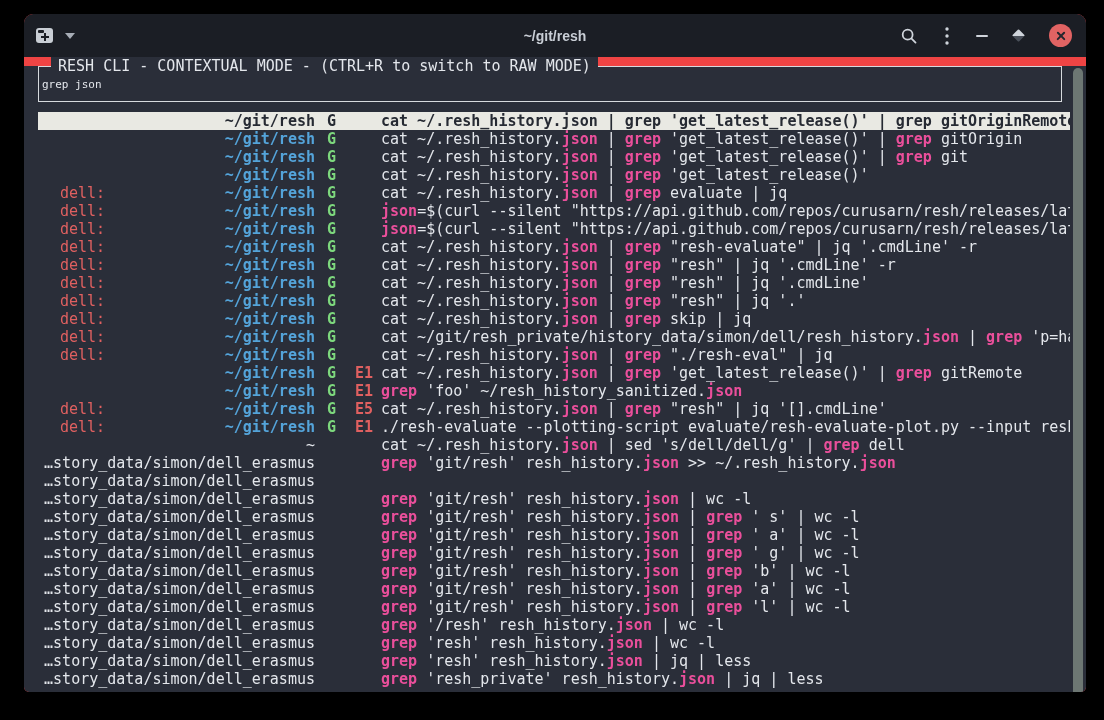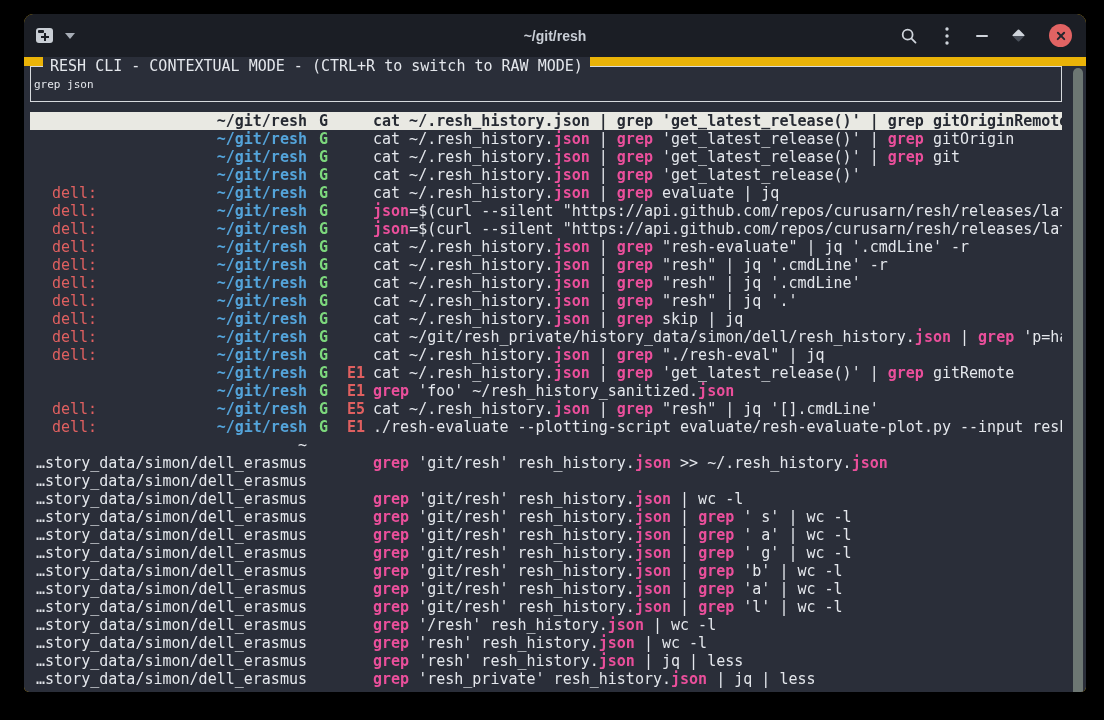--- a/index.html
+++ b/index.html
@@ -1,19 +1,19 @@
 <!DOCTYPE html>
 <html><head>
 <meta charset="utf-8">
 <style>
   html,body{margin:0;padding:0;background:#000;}
   .stage{position:relative;width:1104px;height:720px;background:#000;overflow:hidden;
          font-family:"DejaVu Sans Mono",monospace;}
   .window{position:absolute;left:24px;top:14px;width:1062px;height:678px;
-          background:#eab308;border-radius:9px 9px 5px 5px;overflow:hidden;}
+          background:#ef4444;border-radius:9px 9px 5px 5px;overflow:hidden;}
   
   .titlebar{position:relative;height:43px;background:#1b1e25;display:flex;align-items:center;}
   .tb-left{position:absolute;left:12px;display:flex;align-items:center;gap:12px;}
   .tb-title{width:100%;text-align:center;color:#c9ced6;font-family:"Liberation Sans",sans-serif;
             font-size:14px;font-weight:600;}
   .tb-right{position:absolute;right:14px;display:flex;align-items:center;gap:26px;}
   .iconbtn{background:none;border:none;padding:0;margin:0;cursor:pointer;display:flex;
            align-items:center;justify-content:center;height:26px;}
   .newtab-glyph{position:relative;width:17px;height:15px;background:#c9ced5;border-radius:3px;}
   .newtab-glyph .bar{position:absolute;left:2px;top:2px;width:6px;height:3px;background:#1b1e25;border-radius:1px;}
@@ -22,21 +22,21 @@
   .caret{width:0;height:0;border-left:5px solid transparent;border-right:5px solid transparent;
          border-top:6px solid #a7adb6;}
   .minbar{display:block;width:12px;height:2px;background:#cfd4db;border-radius:1px;}
   .restore-glyph{width:9px;height:9px;transform:rotate(45deg);
         background:linear-gradient(135deg,#cfd4db 50%,#4a505a 50%);border-radius:1px;}
   .closebtn{width:23px;height:23px;border-radius:50%;background:#e16363;position:relative;}
   .closebtn i{position:absolute;left:50%;top:50%;width:11px;height:2.2px;background:#23262e;border-radius:1px;}
   .closebtn i.a{transform:translate(-50%,-50%) rotate(45deg);}
   .closebtn i.b{transform:translate(-50%,-50%) rotate(-45deg);}
   
-  .content{position:relative;height:635px;background:#2a2e39;font-size:15px;color:#e4e7ec;}
+  .content{position:relative;height:635px;background:#2a2e39;font-size:15px;color:#e4e7ec;padding-left:8px;}
   .resh-box{position:relative;margin:9px 24px 0 6px;height:34px;border:1px solid #d7dade;}
   .resh-title{position:absolute;top:-10px;left:12px;background:#2a2e39;padding:0 7px;
               color:#e4e7ec;font-size:15px;line-height:18px;white-space:pre;}
   .resh-query{position:absolute;left:3px;top:9px;color:#e4e7ec;font-size:11px;line-height:18px;white-space:pre;}
   .rows{margin:10px 0 0 6px;width:1032px;}
   .row{position:relative;display:flex;height:18px;line-height:18px;white-space:pre;padding-left:4px;}
   .row .host{position:absolute;left:22px;color:#e06060;}
   .row .dir{flex:none;width:273px;text-align:right;overflow:hidden;color:#e4e7ec;}
   .row .dir.blue{color:#54a4da;font-weight:bold;}
   .row .flags{flex:none;width:54px;padding-left:12px;overflow:hidden;}
@@ -114,21 +114,21 @@
           <div class="row"><span class="host">dell:</span><span class="dir blue">~/git/resh</span><span class="flags"><span class="g">G</span></span><span class="cmd"><span>cat ~/.resh_history.</span><span class="hl">json</span><span> | </span><span class="hl">grep</span><span> "resh" | jq '.cmdLine' -r</span></span></div>
           <div class="row"><span class="host">dell:</span><span class="dir blue">~/git/resh</span><span class="flags"><span class="g">G</span></span><span class="cmd"><span>cat ~/.resh_history.</span><span class="hl">json</span><span> | </span><span class="hl">grep</span><span> "resh" | jq '.cmdLine'</span></span></div>
           <div class="row"><span class="host">dell:</span><span class="dir blue">~/git/resh</span><span class="flags"><span class="g">G</span></span><span class="cmd"><span>cat ~/.resh_history.</span><span class="hl">json</span><span> | </span><span class="hl">grep</span><span> "resh" | jq '.'</span></span></div>
           <div class="row"><span class="host">dell:</span><span class="dir blue">~/git/resh</span><span class="flags"><span class="g">G</span></span><span class="cmd"><span>cat ~/.resh_history.</span><span class="hl">json</span><span> | </span><span class="hl">grep</span><span> skip | jq</span></span></div>
           <div class="row"><span class="host">dell:</span><span class="dir blue">~/git/resh</span><span class="flags"><span class="g">G</span></span><span class="cmd"><span>cat ~/git/resh_private/history_data/simon/dell/resh_history.</span><span class="hl">json</span><span> | </span><span class="hl">grep</span><span> 'p=ha</span></span></div>
           <div class="row"><span class="host">dell:</span><span class="dir blue">~/git/resh</span><span class="flags"><span class="g">G</span></span><span class="cmd"><span>cat ~/.resh_history.</span><span class="hl">json</span><span> | </span><span class="hl">grep</span><span> "./resh-eval" | jq</span></span></div>
           <div class="row"><span class="host"></span><span class="dir blue">~/git/resh</span><span class="flags"><span class="g">G</span> <span class="e">E1</span></span><span class="cmd"><span>cat ~/.resh_history.</span><span class="hl">json</span><span> | </span><span class="hl">grep</span><span> 'get_latest_release()' | </span><span class="hl">grep</span><span> gitRemote</span></span></div>
           <div class="row"><span class="host"></span><span class="dir blue">~/git/resh</span><span class="flags"><span class="g">G</span> <span class="e">E1</span></span><span class="cmd"><span class="hl">grep</span><span> 'foo' ~/resh_history_sanitized.</span><span class="hl">json</span></span></div>
           <div class="row"><span class="host">dell:</span><span class="dir blue">~/git/resh</span><span class="flags"><span class="g">G</span> <span class="e">E5</span></span><span class="cmd"><span>cat ~/.resh_history.</span><span class="hl">json</span><span> | </span><span class="hl">grep</span><span> "resh" | jq '[].cmdLine'</span></span></div>
           <div class="row"><span class="host">dell:</span><span class="dir blue">~/git/resh</span><span class="flags"><span class="g">G</span> <span class="e">E1</span></span><span class="cmd"><span>./resh-evaluate --plotting-script evaluate/resh-evaluate-plot.py --input resh</span></span></div>
-          <div class="row"><span class="host"></span><span class="dir">~</span><span class="flags"></span></div>
+          <div class="row"><span class="host"></span><span class="dir">~</span><span class="flags"></span><span class="cmd"><span>cat ~/.resh_history.</span><span class="hl">json</span><span> | sed 's/dell/dell/g' | </span><span class="hl">grep</span><span> dell</span></span></div>
           <div class="row"><span class="host"></span><span class="dir">…story_data/simon/dell_erasmus</span><span class="flags"></span><span class="cmd"><span class="hl">grep</span><span> 'git/resh' resh_history.</span><span class="hl">json</span><span> &gt;&gt; ~/.resh_history.</span><span class="hl">json</span></span></div>
           <div class="row"><span class="host"></span><span class="dir">…story_data/simon/dell_erasmus</span><span class="flags"></span></div>
           <div class="row"><span class="host"></span><span class="dir">…story_data/simon/dell_erasmus</span><span class="flags"></span><span class="cmd"><span class="hl">grep</span><span> 'git/resh' resh_history.</span><span class="hl">json</span><span> | wc -l</span></span></div>
           <div class="row"><span class="host"></span><span class="dir">…story_data/simon/dell_erasmus</span><span class="flags"></span><span class="cmd"><span class="hl">grep</span><span> 'git/resh' resh_history.</span><span class="hl">json</span><span> | </span><span class="hl">grep</span><span> ' s' | wc -l</span></span></div>
           <div class="row"><span class="host"></span><span class="dir">…story_data/simon/dell_erasmus</span><span class="flags"></span><span class="cmd"><span class="hl">grep</span><span> 'git/resh' resh_history.</span><span class="hl">json</span><span> | </span><span class="hl">grep</span><span> ' a' | wc -l</span></span></div>
           <div class="row"><span class="host"></span><span class="dir">…story_data/simon/dell_erasmus</span><span class="flags"></span><span class="cmd"><span class="hl">grep</span><span> 'git/resh' resh_history.</span><span class="hl">json</span><span> | </span><span class="hl">grep</span><span> ' g' | wc -l</span></span></div>
           <div class="row"><span class="host"></span><span class="dir">…story_data/simon/dell_erasmus</span><span class="flags"></span><span class="cmd"><span class="hl">grep</span><span> 'git/resh' resh_history.</span><span class="hl">json</span><span> | </span><span class="hl">grep</span><span> 'b' | wc -l</span></span></div>
           <div class="row"><span class="host"></span><span class="dir">…story_data/simon/dell_erasmus</span><span class="flags"></span><span class="cmd"><span class="hl">grep</span><span> 'git/resh' resh_history.</span><span class="hl">json</span><span> | </span><span class="hl">grep</span><span> 'a' | wc -l</span></span></div>
           <div class="row"><span class="host"></span><span class="dir">…story_data/simon/dell_erasmus</span><span class="flags"></span><span class="cmd"><span class="hl">grep</span><span> 'git/resh' resh_history.</span><span class="hl">json</span><span> | </span><span class="hl">grep</span><span> 'l' | wc -l</span></span></div>
           <div class="row"><span class="host"></span><span class="dir">…story_data/simon/dell_erasmus</span><span class="flags"></span><span class="cmd"><span class="hl">grep</span><span> '/resh' resh_history.</span><span class="hl">json</span><span> | wc -l</span></span></div>

